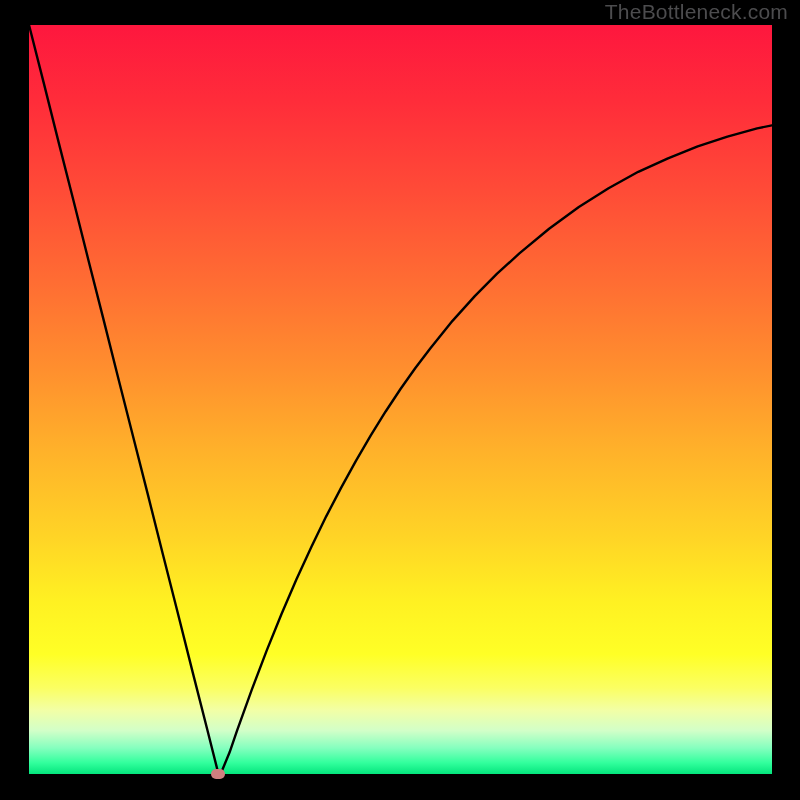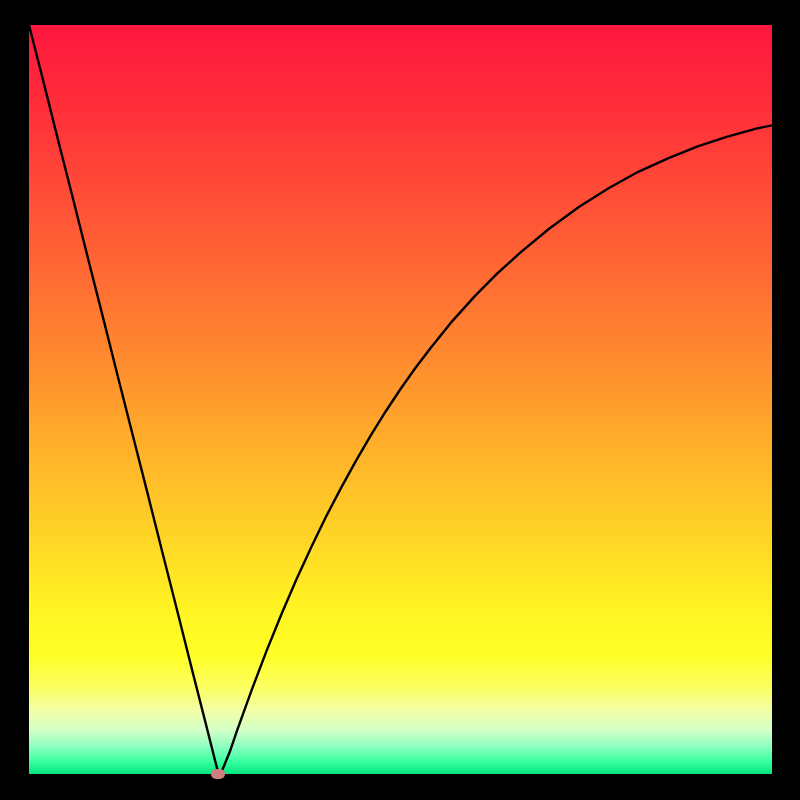--- a/index.html
+++ b/index.html
@@ -42,20 +42,21 @@
     border-radius: 5px / 5px;
     transform: translate(-50%, -50%);
     z-index: 7;
   }
 </style>
 </head>
 <body>
 
 <div class="frame">
 
+  <div class="watermark">TheBottleneck.com</div>
 
   <div class="plot-area" style="left: 29px; top: 25px; width: 743px; height: 749px;">
     <svg class="plot" preserveAspectRatio="none" viewBox="0 0 743 749" width="743" height="749">
       <defs>
         <linearGradient id="bg-grad" x1="0" y1="0" x2="0" y2="1">
             <stop offset="0.00%" stop-color="#fe173e"></stop>
             <stop offset="10.00%" stop-color="#ff2c3a"></stop>
             <stop offset="22.00%" stop-color="#ff4b37"></stop>
             <stop offset="34.00%" stop-color="#ff6c33"></stop>
             <stop offset="46.00%" stop-color="#ff8f2e"></stop>

